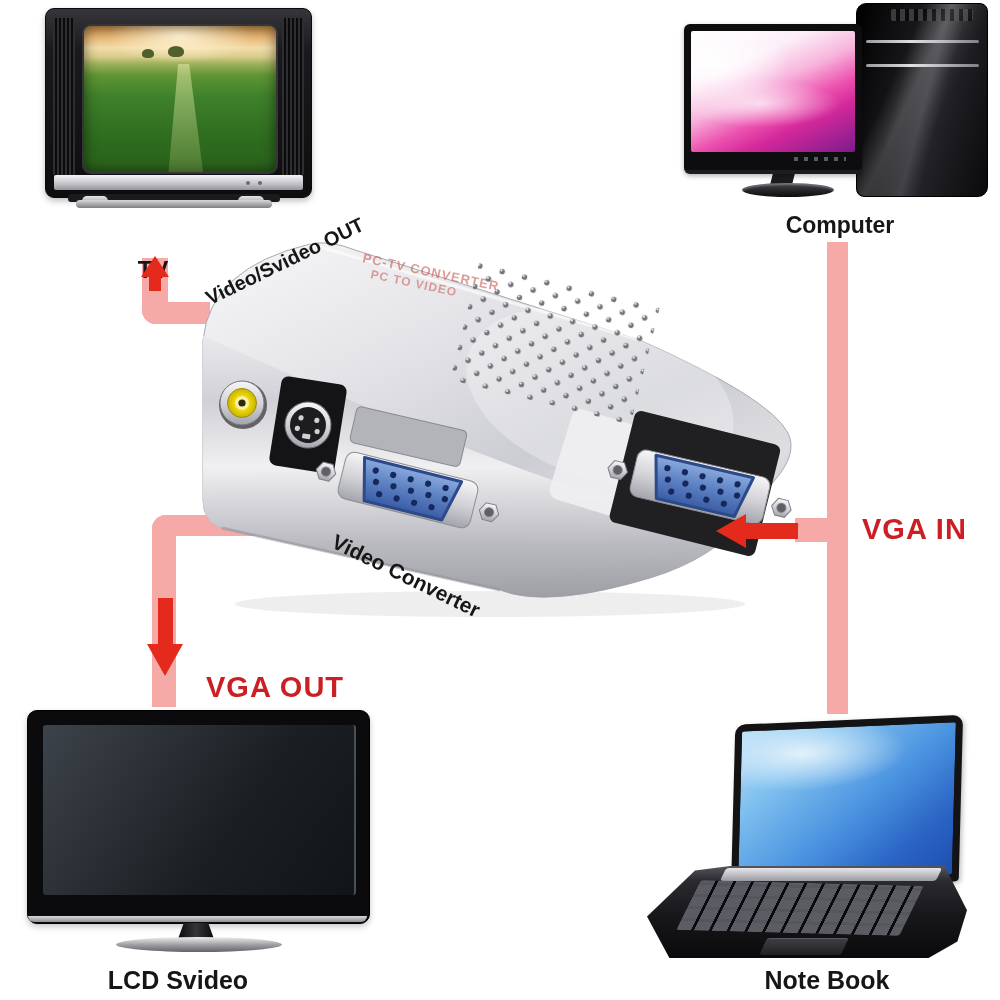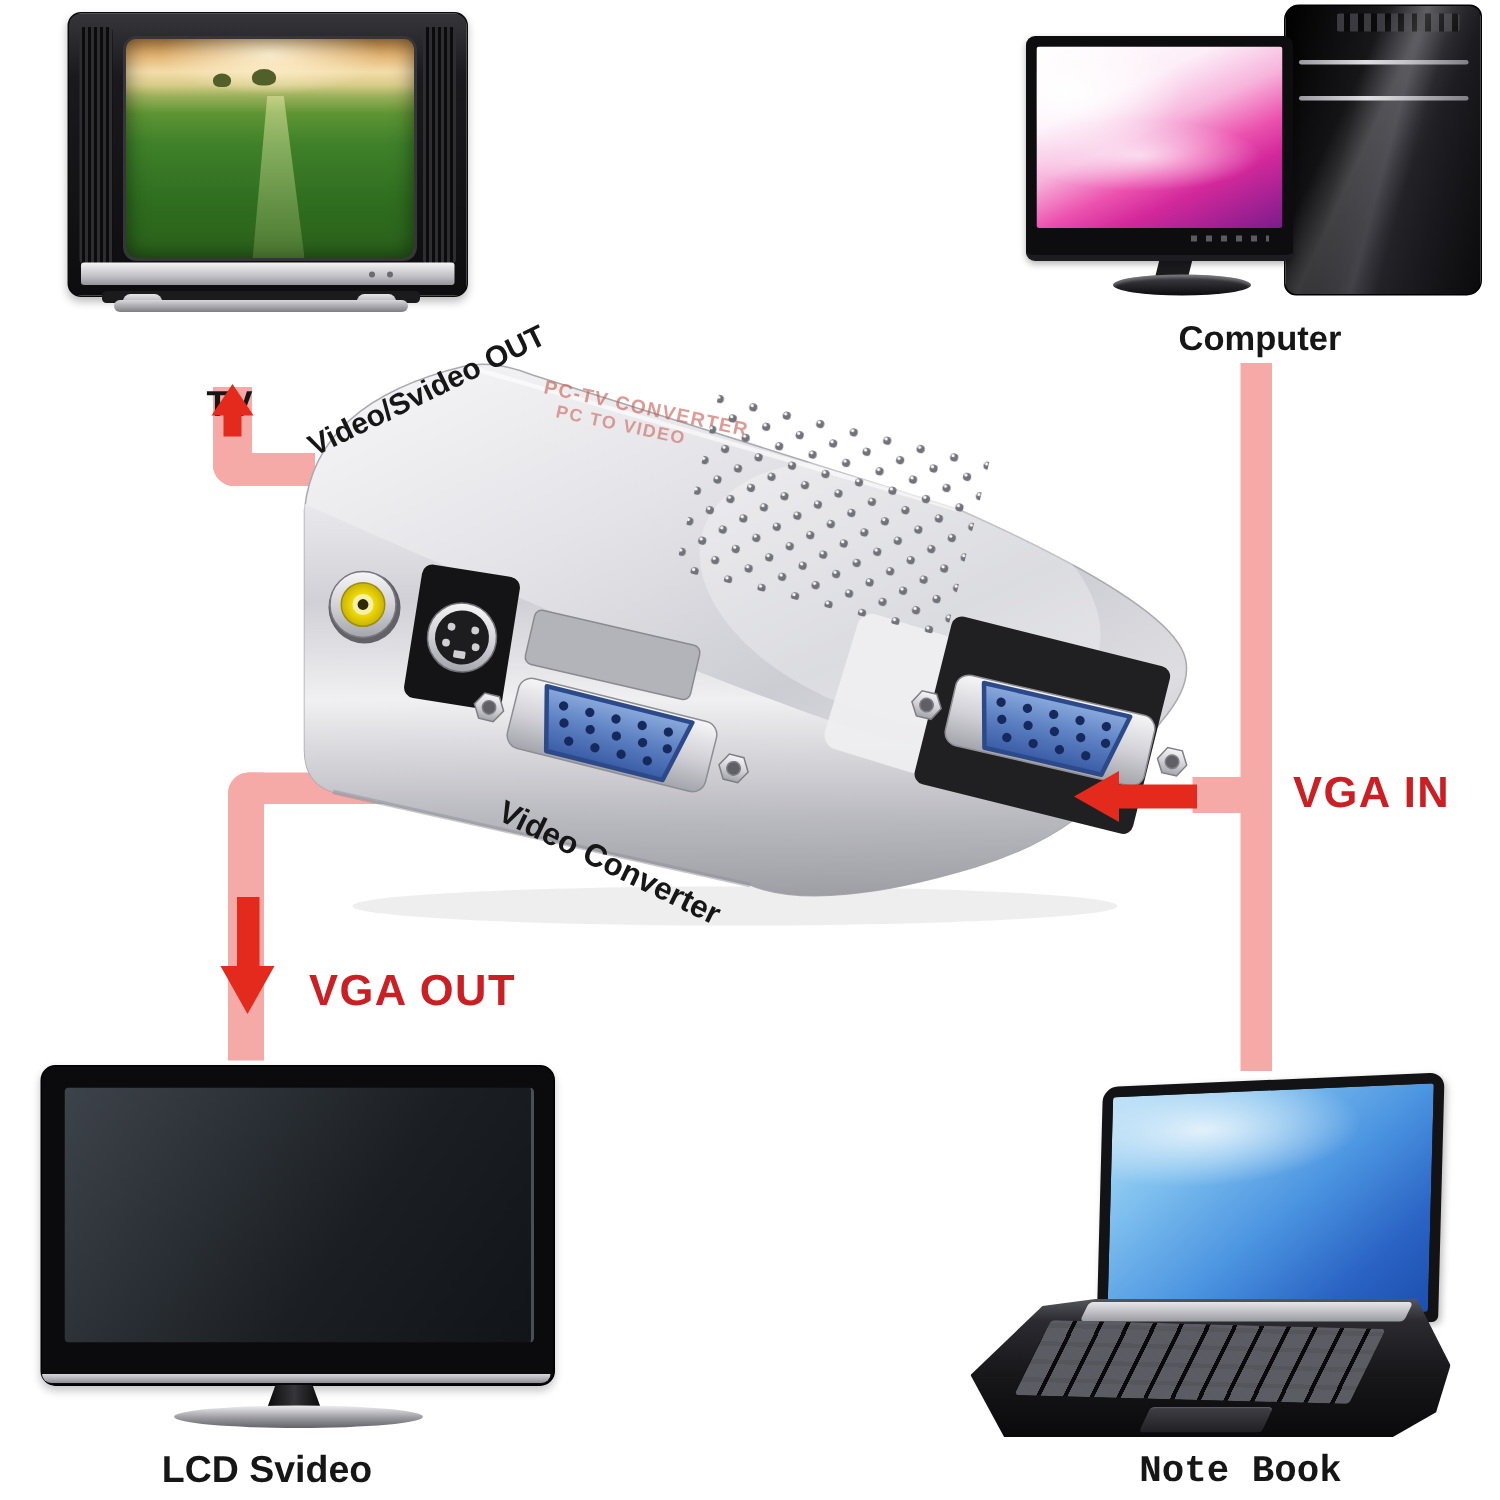--- a/index.html
+++ b/index.html
@@ -148,21 +148,21 @@
 
   <div class="nb">
     <div class="nb-lid">
       <div class="nb-scr"></div>
     </div>
     <div class="nb-base"></div>
     <div class="nb-hinge"></div>
     <div class="nb-keys"></div>
     <div class="nb-pad"></div>
   </div>
-  <div class="lbl" style="left:727px;top:966px;width:200px;font-size:25px;font-family:Liberation Mono, monospace;">Note Book</div>
+  <div class="lbl" style="left:727px;top:966px;width:200px;font-size:25px;">Note Book</div>
 
   <svg style="position:absolute;left:170px;top:228px;" width="650" height="396" viewBox="0 0 650 396">
     <defs>
       <linearGradient id="bodyGrad" x1="0" y1="0" x2="0.75" y2="1">
         <stop offset="0" stop-color="#f7f7f9"></stop>
           <stop offset="0.35" stop-color="#e4e4e8"></stop>
         <stop offset="0.65" stop-color="#cccdd3"></stop>
           <stop offset="0.85" stop-color="#dedee2"></stop>
         <stop offset="1" stop-color="#c1c1c7"></stop>
       </linearGradient>
@@ -274,15 +274,15 @@
 
   <div class="shaft" style="left:158px;top:598px;width:15px;height:48px;"></div>
   <div class="tri" style="left:147px;top:644px;border-left:18px solid transparent;border-right:18px solid transparent;border-top:32px solid #e42a1d;"></div>
 
   <div class="lbl" style="left:185px;top:250px;width:200px;font-size:20px;transform:rotate(-26deg);white-space:nowrap;">Video/Svideo OUT</div>
 
   <div class="lbl" style="left:300px;top:564px;width:212px;font-size:21px;transform:rotate(26deg);white-space:nowrap;">Video Converter</div>
 
   <div class="redlbl" style="left:862px;top:513px;font-size:29px;">VGA IN</div>
 
-  <div class="redlbl" style="left:206px;top:645px;font-size:29px;">VGA OUT</div>
+  <div class="redlbl" style="left:206px;top:671px;font-size:29px;">VGA OUT</div>
 
 </div>
 
 </body></html>

